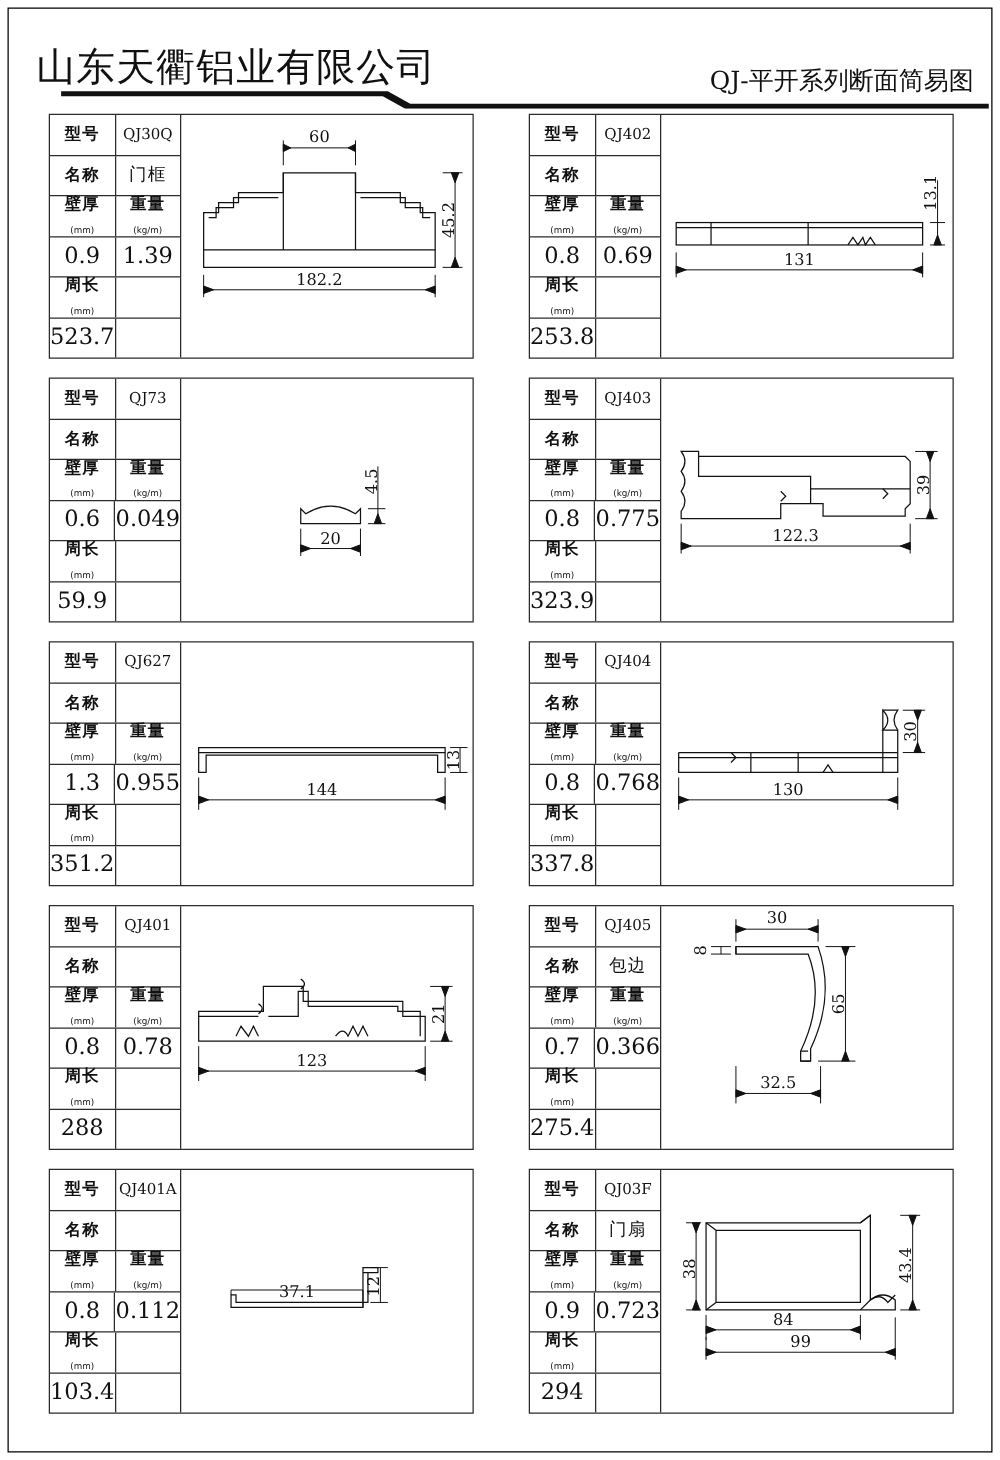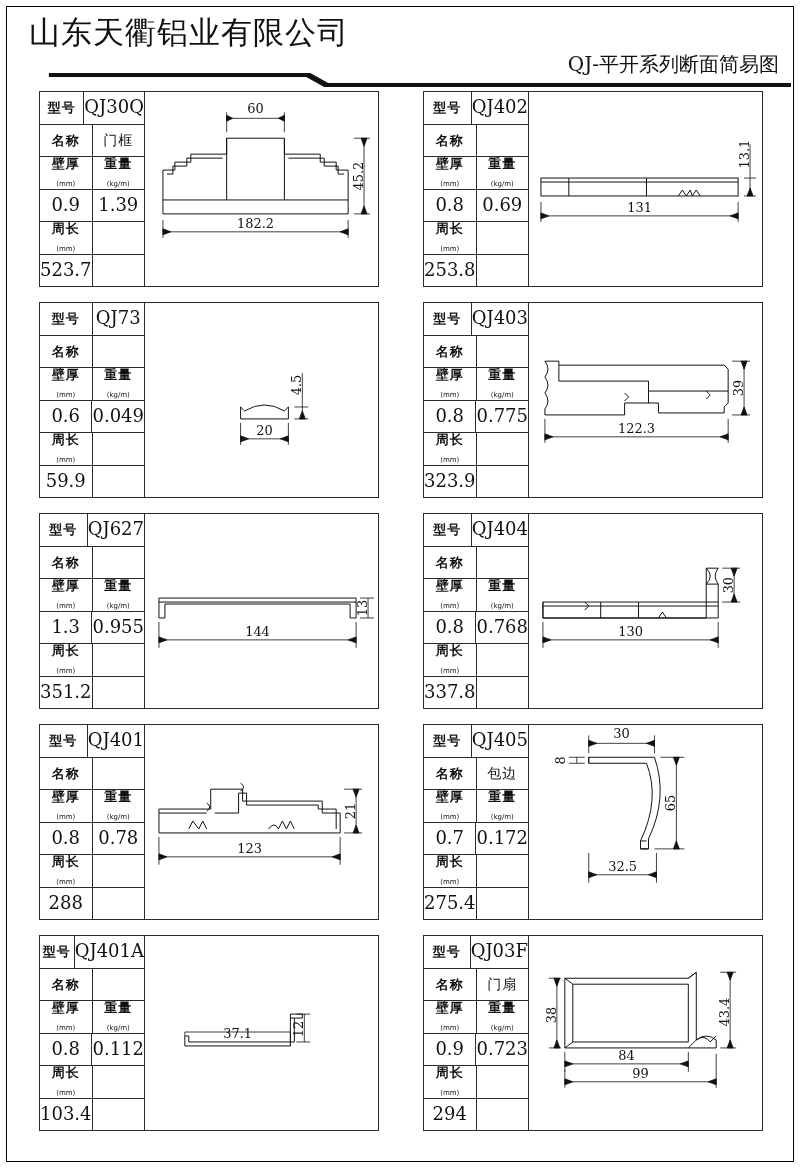--- a/index.html
+++ b/index.html
@@ -12,21 +12,21 @@
   }
   
   .sheet{
     position:absolute;left:6px;top:6px;width:788px;height:1156px;
     border:1px solid #000;box-sizing:border-box;
   }
   .header{
     position:absolute;left:0;top:0;width:100%;height:78px;
   }
   .company{
-    position:absolute;left:22px;top:5px;
+    position:absolute;left:22px;top:26px;
     font-family:"DejaVu Sans","Liberation Sans",sans-serif;
     font-size:31px;letter-spacing:1px;color:#111;white-space:nowrap;
   }
   .doc-title{
     position:absolute;right:14px;top:44px;
     font-family:"DejaVu Serif","Liberation Serif",serif;
     font-size:20px;letter-spacing:0px;color:#111;white-space:nowrap;
   }
   .rule{
     position:absolute;left:0;top:64px;width:100%;height:16px;
@@ -80,21 +80,21 @@
   }
   .lab .unit{
     font-size:7px;font-weight:400;letter-spacing:0;margin-top:11px;
   }
   .val{
     font-family:"DejaVu Serif","Liberation Serif",serif;
     font-size:18px;color:#111;
   }
   .modelval{
     font-family:"DejaVu Serif","Liberation Serif",serif;
-    font-size:18px;
+    font-size:12px;
   }
   .namezh{
     font-family:"DejaVu Sans","Liberation Sans",sans-serif;
     font-size:14px;letter-spacing:1px;
   }
   .draw{
     flex:1 1 auto;
     position:relative;
     overflow:hidden;
   }
@@ -661,21 +661,21 @@
               </div>
             <div class="cellB">
                 <span class="lab">
                   <span>重量</span>
                   <span class="unit">(kg/m)</span>
                 </span>
               </div>
           </div>
           <div class="srow">
             <div class="cellA val">0.7</div>
-            <div class="cellB val">0.172</div>
+            <div class="cellB val">0.366</div>
           </div>
           <div class="srow">
             <div class="cellA">
                 <span class="lab">
                   <span>周长</span>
                   <span class="unit">(mm)</span>
                 </span>
               </div>
             <div class="cellB"></div>
           </div>

